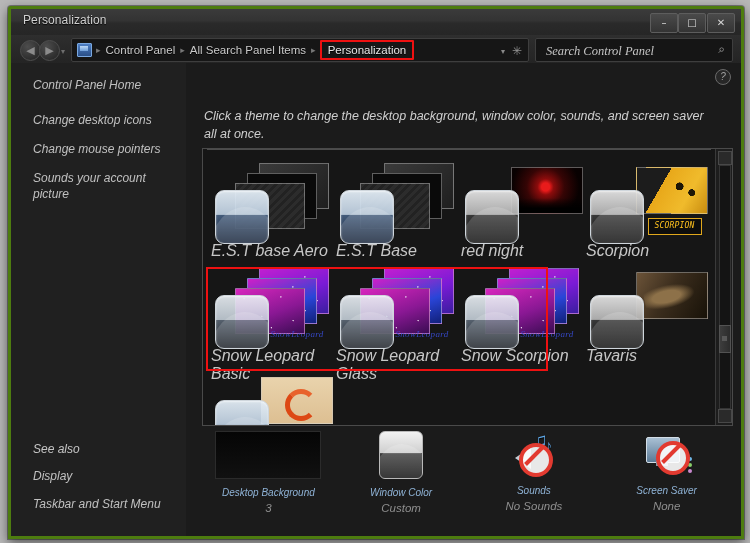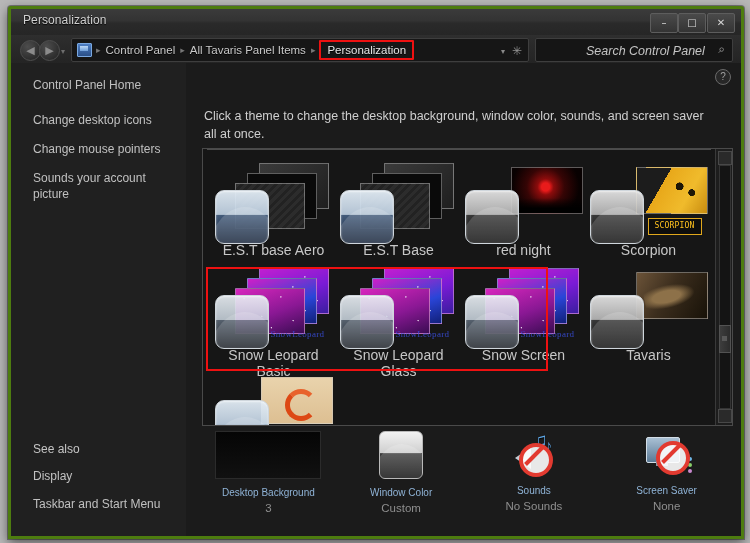--- a/index.html
+++ b/index.html
@@ -85,28 +85,28 @@
   #crumb-caret{color:#8a8a8a;font-size:8px;}
   #crumb-refresh{color:#8f8f8f;font-size:12px;}
 
   #searchbox{
     position:absolute;right:8px;top:3px;width:196px;height:22px;
     background:#151515;border:1px solid #3e3e3e;border-radius:2px;
   }
   #search-input{
     position:absolute;left:8px;top:2px;width:160px;height:18px;
     background:transparent;border:none;outline:none;
-    font-family:Liberation Sans, sans-serif;font-style:italic;
-    font-size:12.5px;color:#c8c8c8;margin-left:40px;
+    font-family:Liberation Serif, serif;font-style:italic;
+    font-size:12.5px;color:#c8c8c8;
   }
   #search-input::placeholder{color:#c4c4c4;opacity:1;}
   #search-icon{position:absolute;right:7px;top:3px;color:#9a9a9a;font-size:12px;}
 
   
-  #content{position:absolute;left:0;top:54px;right:0;bottom:0;background:#1b1b1b;}
+  #content{position:absolute;left:0;top:54px;right:0;bottom:0;background:#1b1b1b;font-style:italic;}
   #sidebar{
     position:absolute;left:0;top:0;width:175px;bottom:0;
     background:#202020;border-right:1px solid #383838;
   }
   #sidebar-inner{position:absolute;left:22px;top:14px;right:8px;}
   .side-link{
     display:block;font-size:12px;color:#c0c0c0;line-height:16px;
     margin-bottom:13px;cursor:default;
   }
   .side-link.heading{margin-bottom:19px;}
@@ -227,22 +227,22 @@
     border-radius:50% 50% 0 0 / 100% 100% 0 0;
     background:rgba(255,255,255,.16);
   }
   .glass.aero{
     background:linear-gradient(to bottom,rgba(226,236,245,.95) 0%,rgba(196,214,232,.9) 45%,rgba(70,96,130,.92) 47%,rgba(24,38,60,.96) 100%);
   }
   .glass.blank{
     background:linear-gradient(to bottom,rgba(226,226,226,.95) 0%,rgba(186,186,186,.9) 45%,rgba(58,58,58,.93) 47%,rgba(16,16,16,.97) 100%);
   }
   .tile-label{
-    position:absolute;left:0;right:0;top:86px;text-align:center;
-    font-size:14px;color:#c7c7c7;
+    position:absolute;left:0;right:0;top:86px;text-align:left;
+    font-size:16px;color:#c7c7c7;
   }
 
   
   #sel-box{
     position:absolute;left:3px;top:118px;width:338px;height:100px;
     border:2px solid #ee1111;pointer-events:none;
   }
 
   
   #gal-scroll{
@@ -347,21 +347,21 @@
     <div class="navarrow" id="nav-fwd">
       <span>▶</span>
     </div>
     <div id="nav-dropdown">▾</div>
 
     <div id="crumbbar">
       <div id="crumb-icon"></div>
       <span class="sep">▸</span>
       <span class="crumb">Control Panel</span>
       <span class="sep">▸</span>
-      <span class="crumb">All Tavaris Panel Items</span>
+      <span class="crumb">All Search Panel Items</span>
       <span class="sep">▸</span>
       <span class="crumb" id="crumb-current">Personalization</span>
       <span id="crumb-tail">
         <span id="crumb-caret">▾</span>
         <span id="crumb-refresh">✳</span>
       </span>
     </div>
 
     <div id="searchbox">
       <input id="search-input" type="text" placeholder="Search Control Panel" style="">
@@ -461,21 +461,21 @@
             </div>
 
             <div class="tile">
               <div class="thumbstack">
                 <div class="sheet s3 wall-sl3 stars"></div>
                 <div class="sheet s2 wall-sl2 stars"></div>
                 <div class="sheet s1 wall-sl1 stars"></div>
                 <div class="sl-text">SnowLeopard</div>
                 <div class="glass"></div>
               </div>
-              <div class="tile-label">Snow Screen</div>
+              <div class="tile-label">Snow Scorpion</div>
             </div>
 
             <div class="tile">
               <div class="thumbstack">
                 <div class="sheet single wall-tavaris"></div>
                 <div class="glass blank"></div>
               </div>
               <div class="tile-label">Tavaris</div>
             </div>
 

